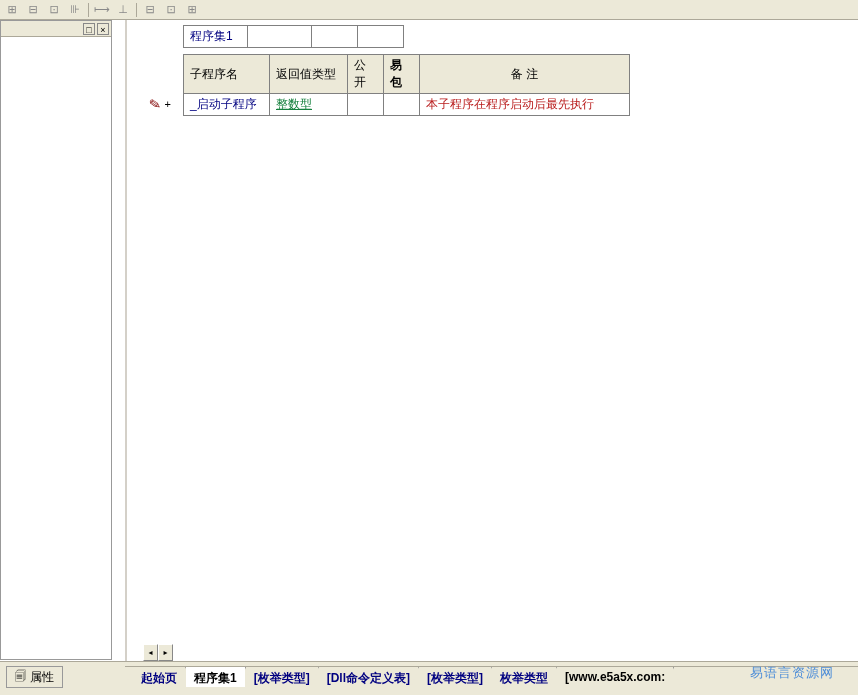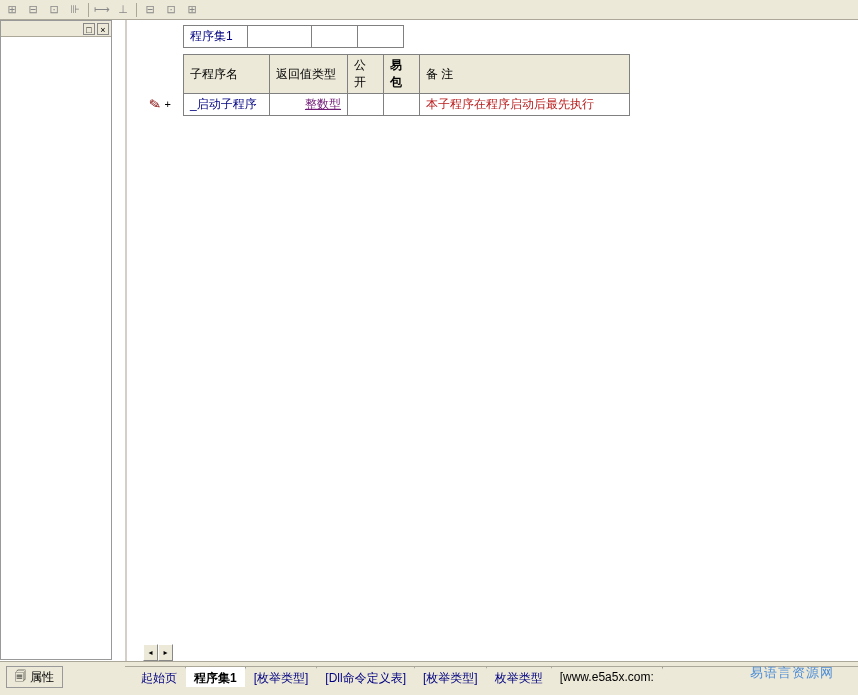--- a/index.html
+++ b/index.html
@@ -144,21 +144,21 @@
       height: 20px;
       font-size: 12px;
       text-align: left;
       font-weight: normal;
       background: #fff;
     }
     .header-cell {
       background: #ece9d8;
       color: #000;
     }
-    .blue-text { color: #701a75; text-decoration: underline; text-align: right; }
+    .blue-text { color: #15803d; text-decoration: underline; }
     .navy-text { color: #000080; }
     .green-text { color: #b91c1c; }
     .title-cell { color: #000080; }
     
     
     .hscroll {
       position: absolute;
       left: 16px;
       bottom: 0;
       height: 17px;
@@ -194,20 +194,21 @@
     }
     .tab {
       height: 20px;
       padding: 3px 8px 0 8px;
       font-size: 12px;
       border-right: 1px solid #888;
       background: #ece9d8;
       position: relative;
       white-space: nowrap;
       color: #000080;
+      font-weight: bold;
     }
     .tab::before {
       content: "";
       position: absolute;
       left: -8px;
       top: 0;
       width: 0; height:0;
       border-bottom: 20px solid #ece9d8;
       border-left: 8px solid transparent;
     }
@@ -293,21 +294,21 @@
     </tbody>
       </table>
 
     <table style="position:relative;">
       <tbody>
           <tr>
         <th class="header-cell" style="width:86px;margin-top:24px;">子程序名</th>
         <th class="header-cell" style="width:78px;margin-top:31px;">返回值类型</th>
         <th class="header-cell" style="width:36px;">公开</th>
         <th class="header-cell" style="width:36px;font-weight:bold;">易包</th>
-        <th class="header-cell" style="width:210px;">备  注</th>
+        <th class="header-cell" style="width:210px;text-align:center;">备  注</th>
       </tr>
       <tr>
         <td class="navy-text">_启动子程序</td>
         <td class="blue-text">整数型</td>
         <td></td>
         <td></td>
         <td class="green-text">本子程序在程序启动后最先执行</td>
       </tr>
     </tbody>
       </table>

